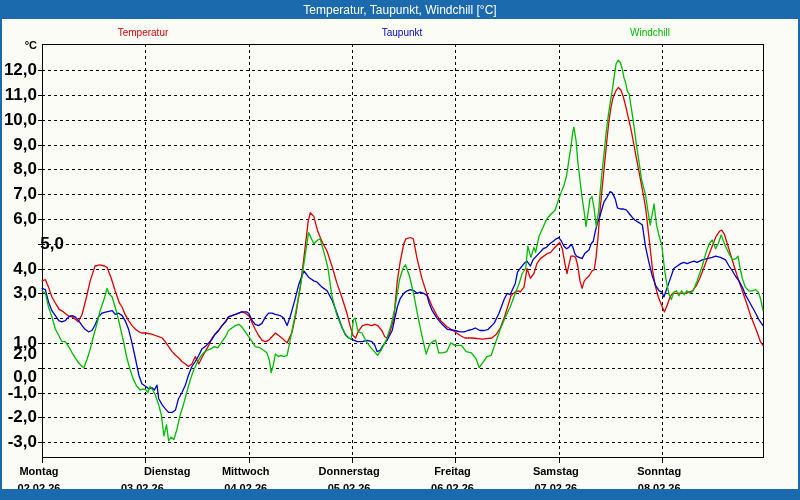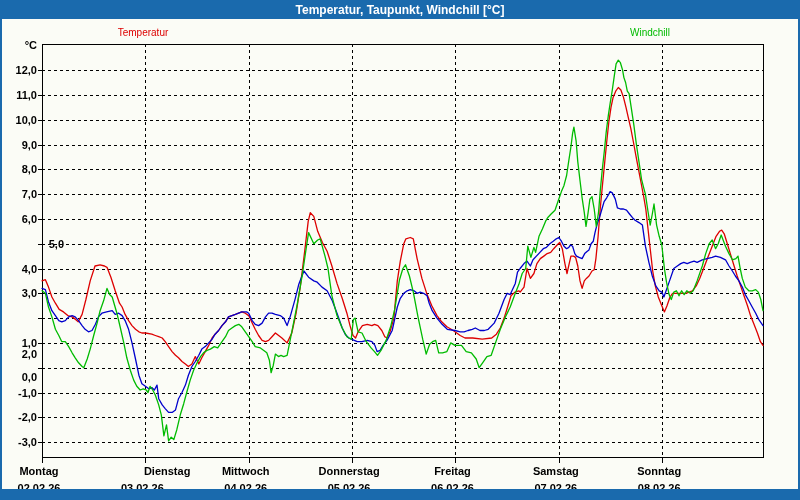--- a/index.html
+++ b/index.html
@@ -3,31 +3,31 @@
 <meta charset="utf-8">
 <style>
   html,body{margin:0;padding:0;background:#e8e8e8;}
   .window{
     position:relative;width:800px;height:500px;
     box-sizing:border-box;border:2px solid #1a6aad;background:#fbfcf6;
     font-family:"Liberation Sans", sans-serif;overflow:hidden;
   }
   .titlebar{
     position:absolute;left:0;top:0;right:0;height:17px;background:#1a6aad;
-    color:#ffffff;font-size:12px;font-weight:bold;text-align:center;line-height:17px;
+    color:#ffffff;font-size:12px;font-weight:normal;text-align:center;line-height:17px;
   }
   .statusbar{
     position:absolute;left:0;bottom:0;right:0;height:9px;background:#1a6aad;
   }
   .legend-label{
     position:absolute;top:24px;width:140px;height:14px;
     font-size:10px;text-align:center;line-height:14px;
   }
   .ylab{
-    position:absolute;left:0;width:35px;height:14px;font-size:11px;font-weight:bold;
+    position:absolute;left:0;width:35px;height:14px;font-size:17px;font-weight:bold;
     text-align:right;line-height:14px;color:#000;
   }
   .xlab{
     position:absolute;width:96px;height:13px;font-size:11px;font-weight:bold;
     text-align:center;line-height:13px;color:#000;
   }
   .unit-label{
     position:absolute;left:0;top:37px;width:35px;font-size:11px;font-weight:bold;
     text-align:right;color:#000;
   }
@@ -35,20 +35,21 @@
 </style>
 </head>
 <body>
 
 <div class="window">
   <div class="titlebar">
     <span>Temperatur, Taupunkt, Windchill [°C]</span>
   </div>
 
   <div class="legend-label" style="left:71px;color:#dd0000;">Temperatur</div>
+  <div class="legend-label" style="left:330px;color:#0000cc;">Taupunkt</div>
   <div class="legend-label" style="left:578px;color:#00bb00;">Windchill</div>
 
   <div class="unit-label">°C</div>
 
   <svg id="chart" width="800" height="500" viewBox="0 0 800 500">
       <g stroke="#000000" stroke-width="1" shape-rendering="crispEdges">
         <line x1="40" y1="68.5" x2="761" y2="68.5" stroke-dasharray="3 3"></line>
         <line x1="36" y1="68.5" x2="40" y2="68.5"></line>
         <line x1="40" y1="93.5" x2="761" y2="93.5" stroke-dasharray="3 3"></line>
         <line x1="36" y1="93.5" x2="40" y2="93.5"></line>

